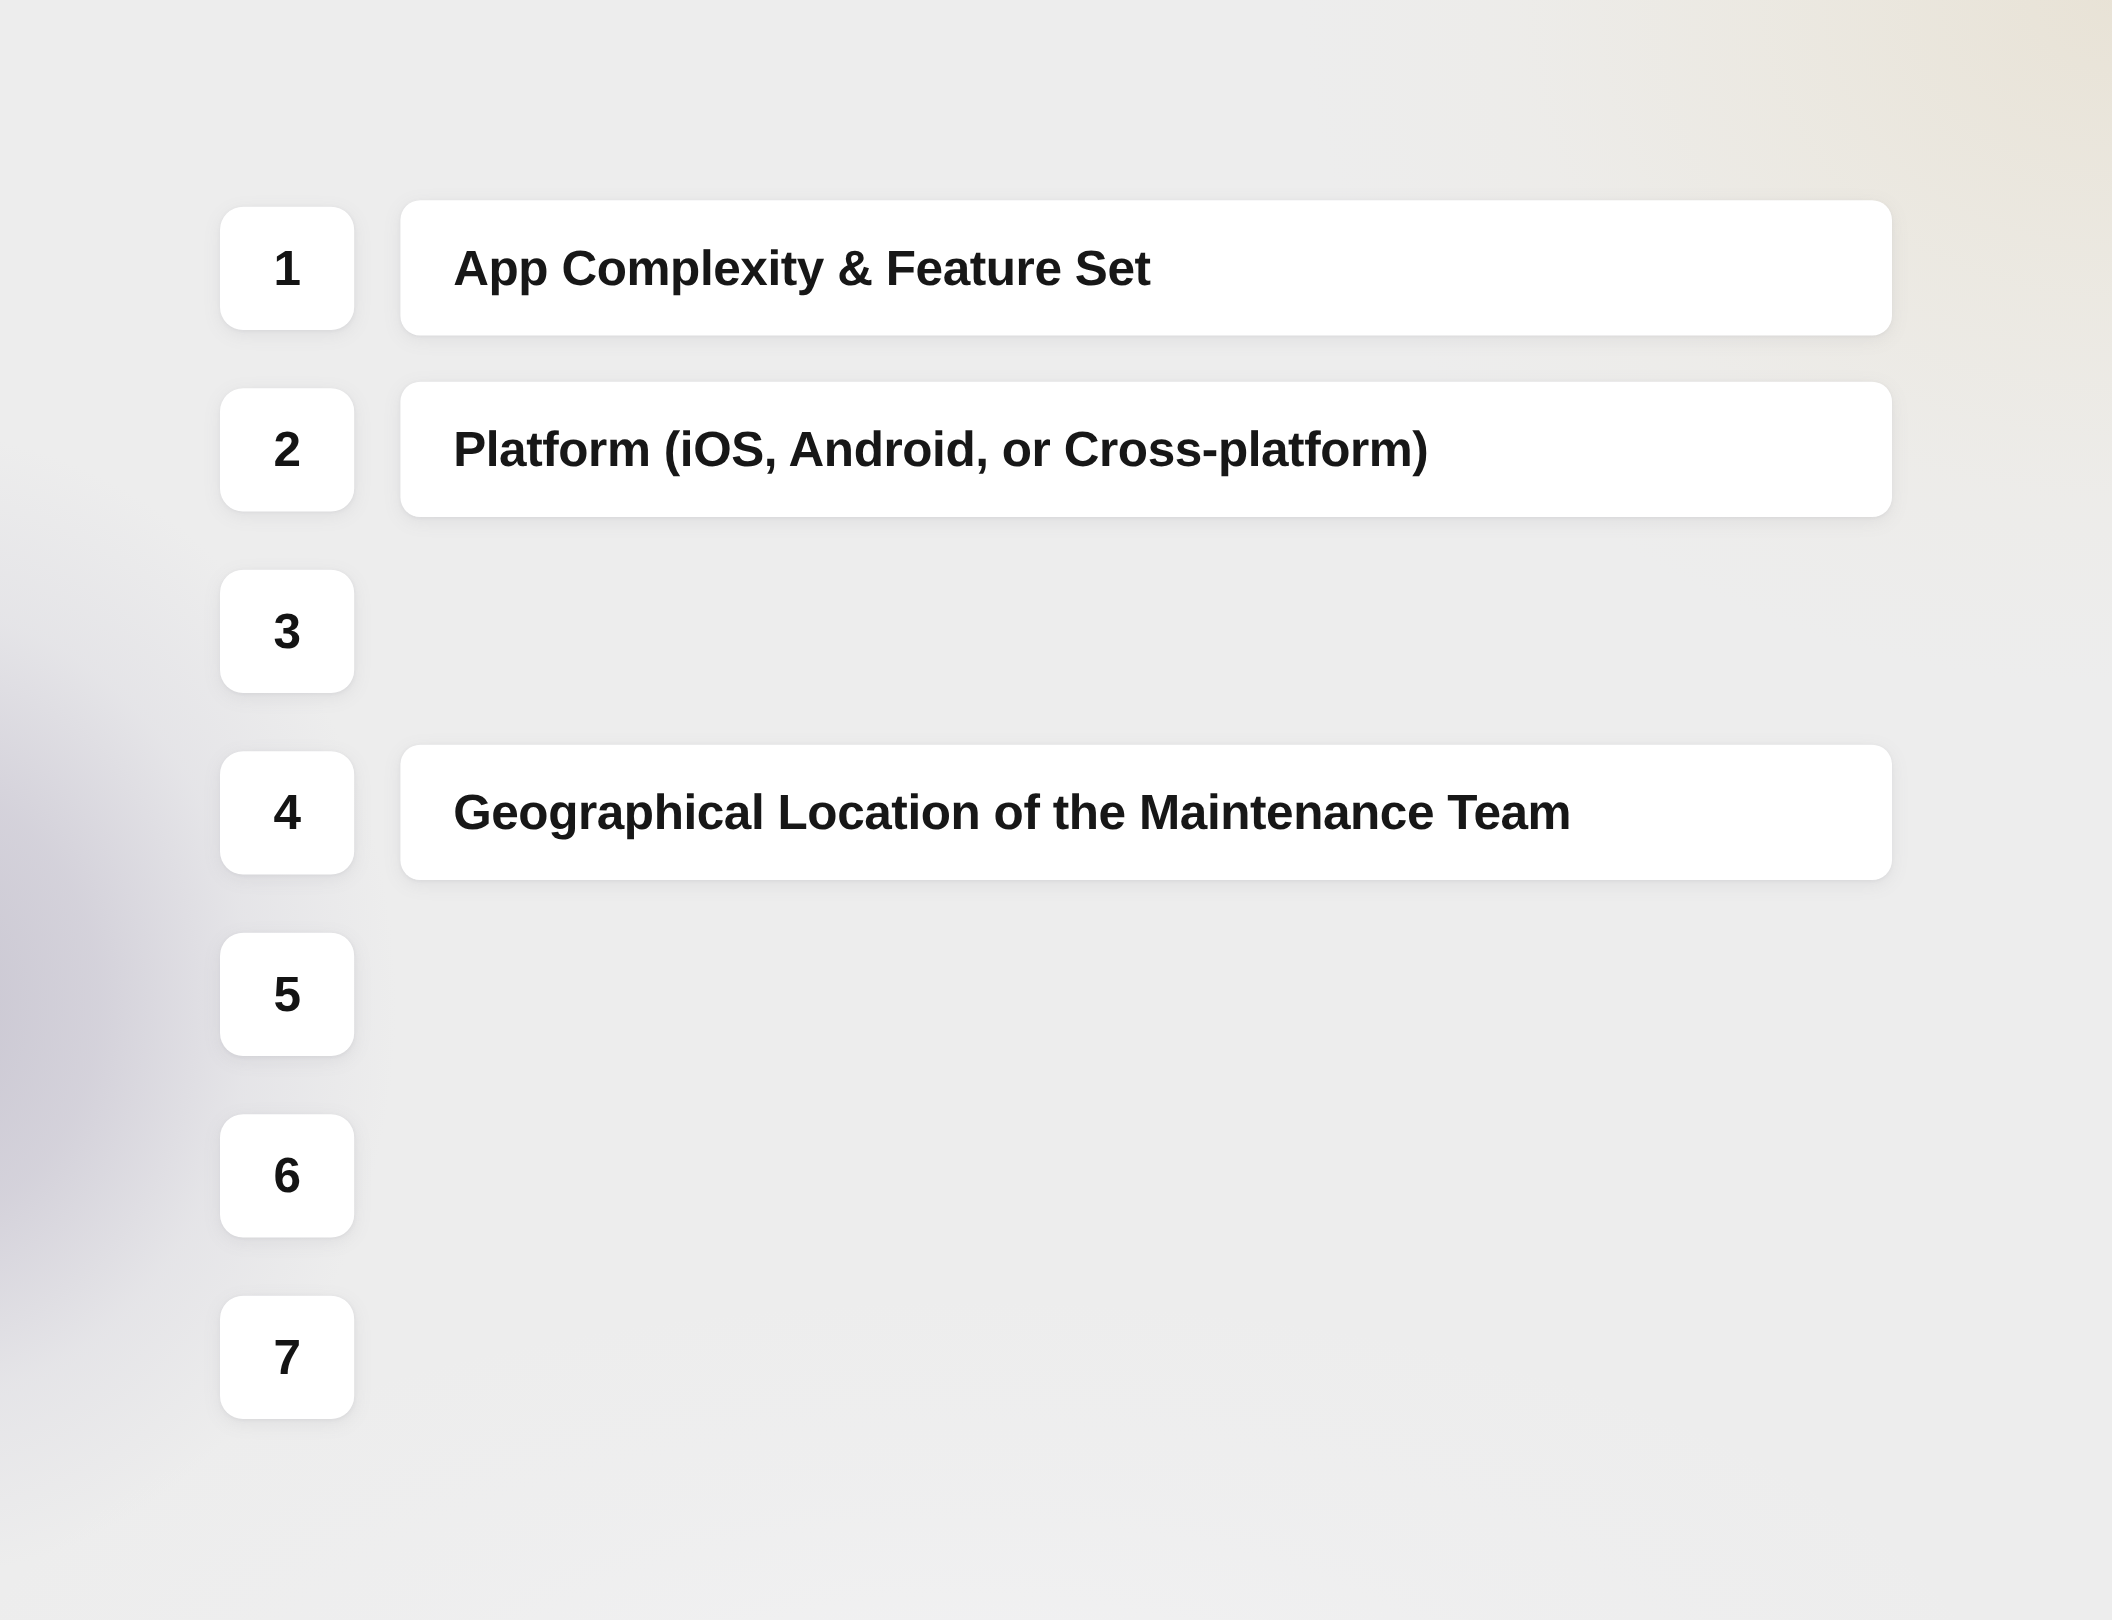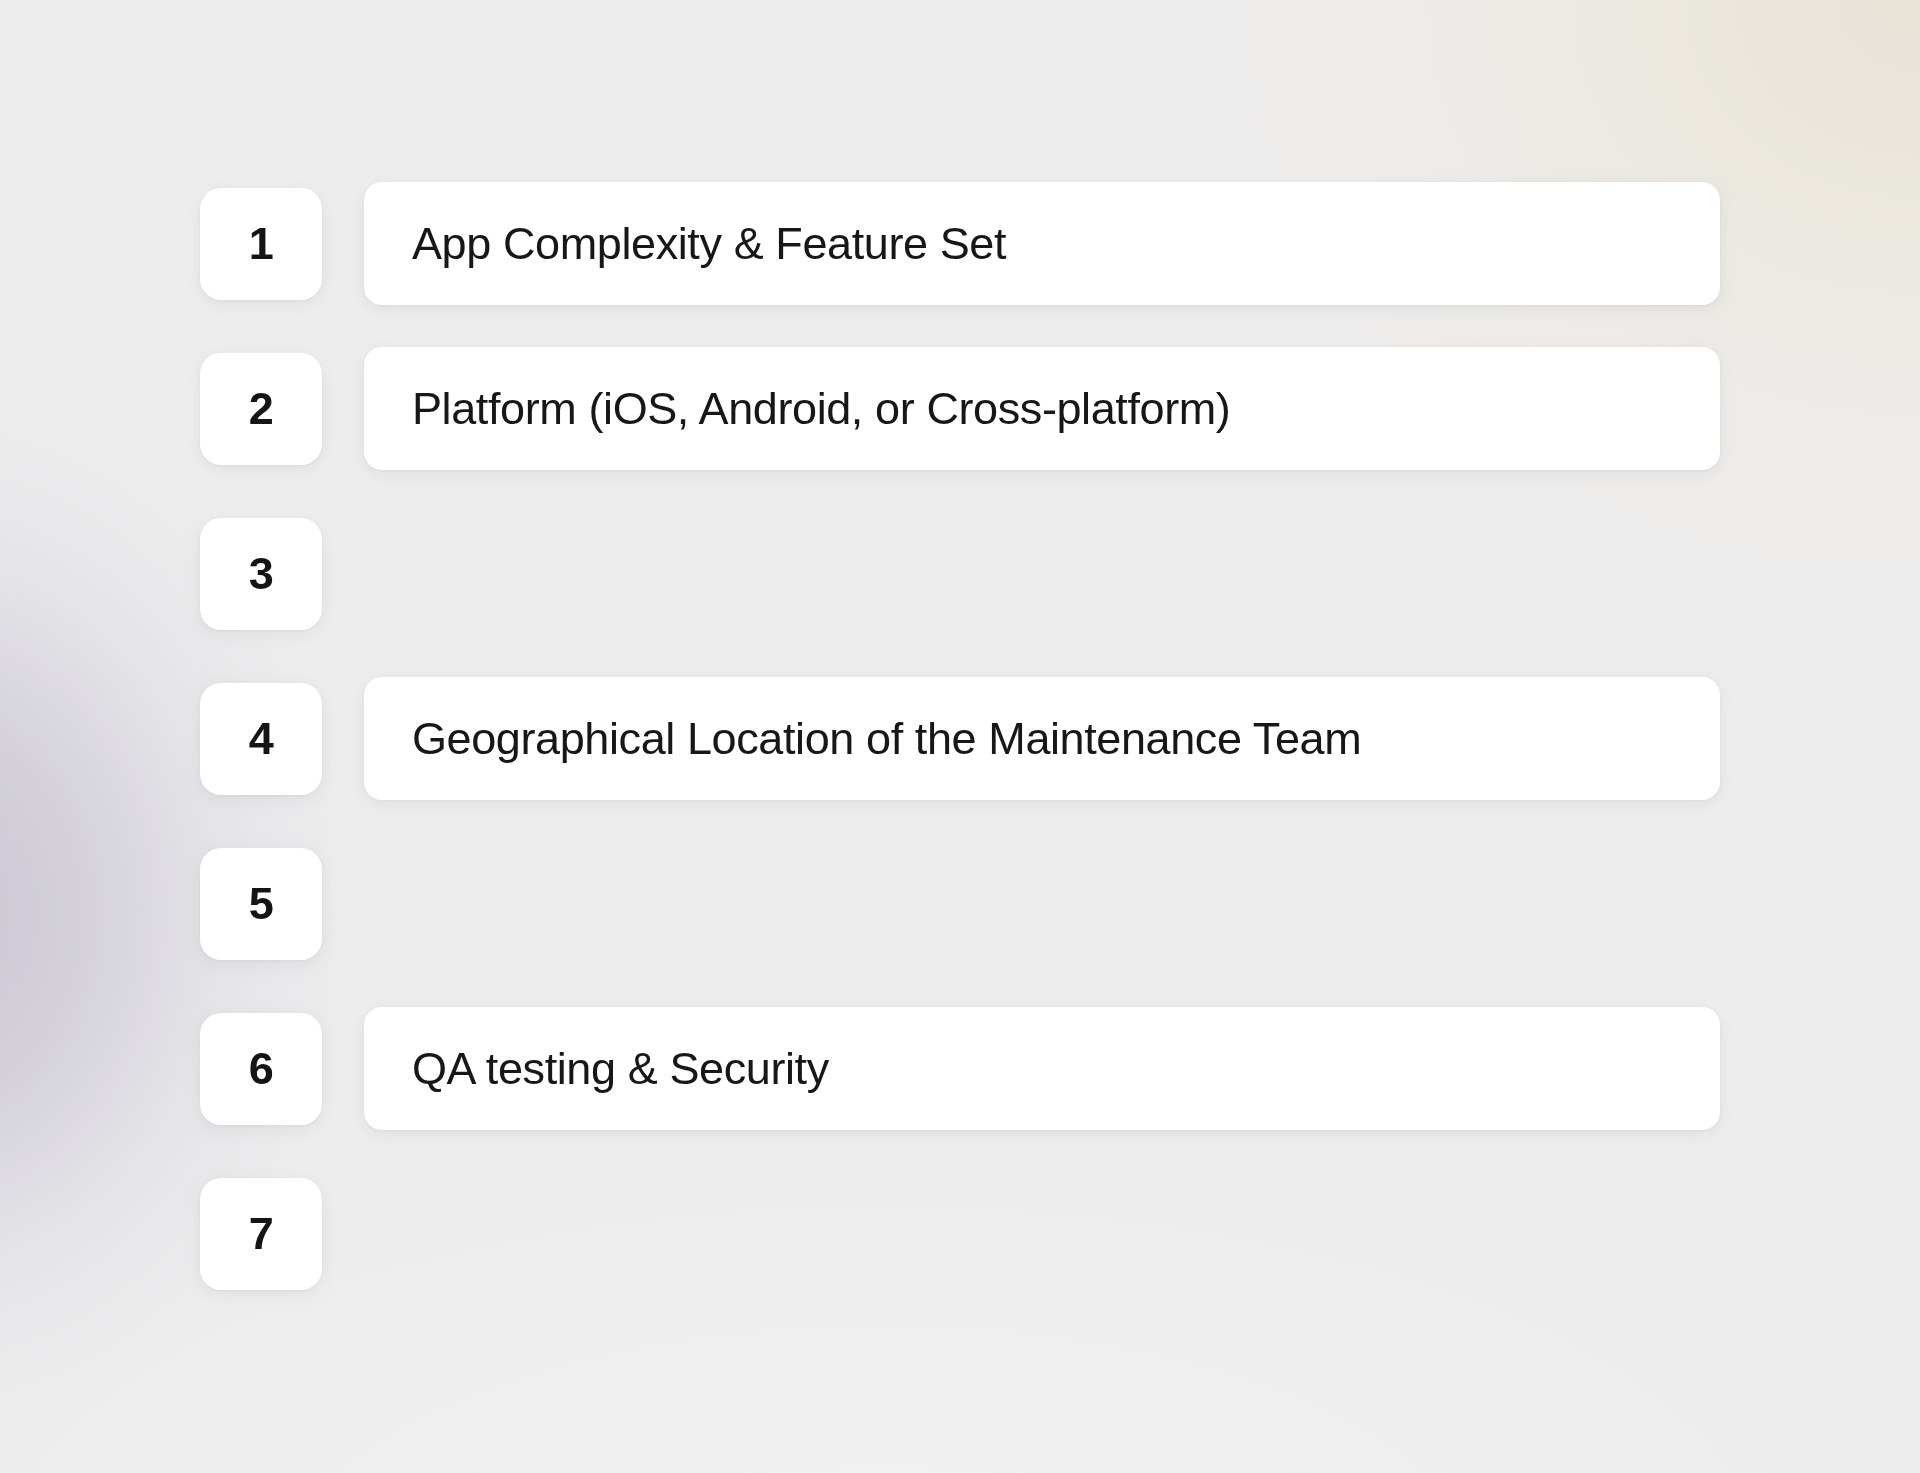--- a/index.html
+++ b/index.html
@@ -102,21 +102,21 @@
     display:flex;
     align-items:center;
     padding:0 48px;
     box-shadow:0 4px 16px rgba(120,120,130,0.10),
                0 1px 3px rgba(120,120,130,0.07);
   }
 
   .card-label {
     font-family:"Liberation Sans", sans-serif;
     font-size:45px;
-    font-weight:400;
+    font-weight:700;
     color:#171717;
     line-height:1.1;
     letter-spacing:-0.4px;
     white-space:nowrap;
   }
 </style>
 </head>
 <body>
 
 <div id="bg-base"></div>
@@ -168,23 +168,20 @@
       <span class="badge-num">5</span>
     </div>
     <div class="spacer"></div>
   </div>
 
   <div class="row">
     <div class="badge">
       <span class="badge-num">6</span>
     </div>
     <div class="spacer"></div>
-    <div class="card">
-      <span class="card-label">QA testing &amp; Security</span>
-    </div>
   </div>
 
   <div class="row">
     <div class="badge">
       <span class="badge-num">7</span>
     </div>
     <div class="spacer"></div>
   </div>
 
 </div>

